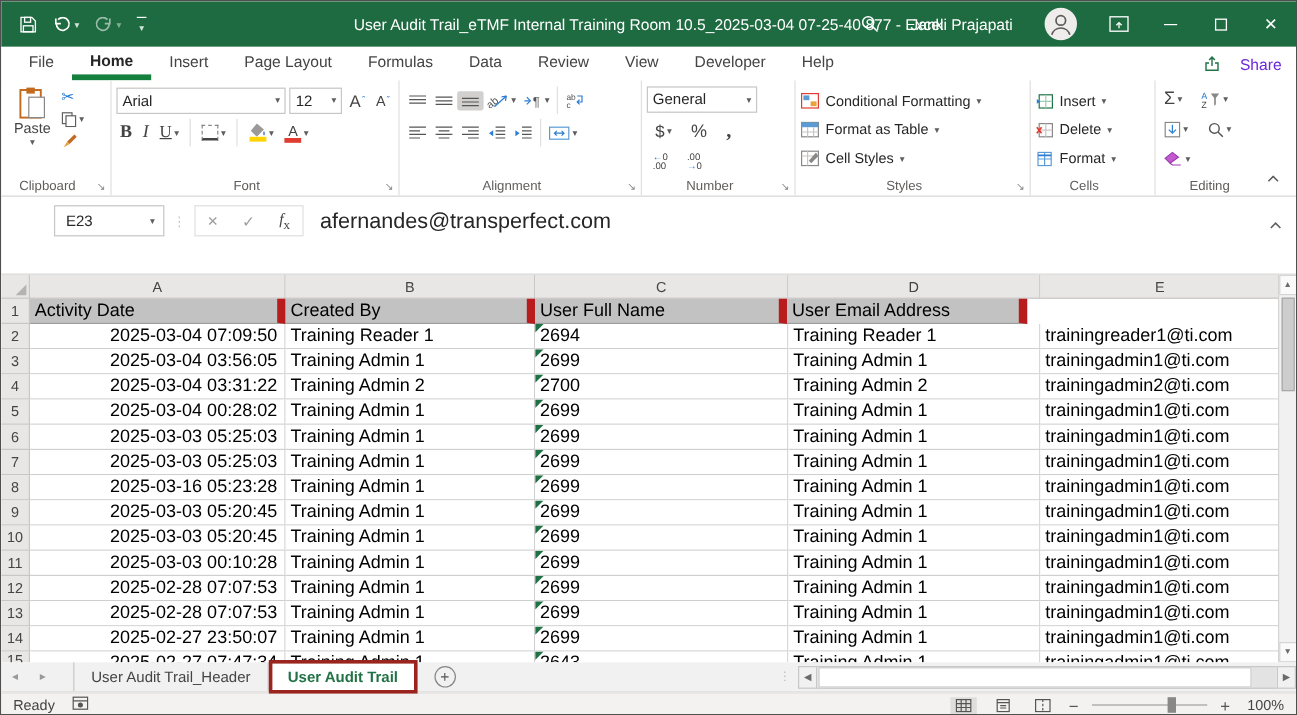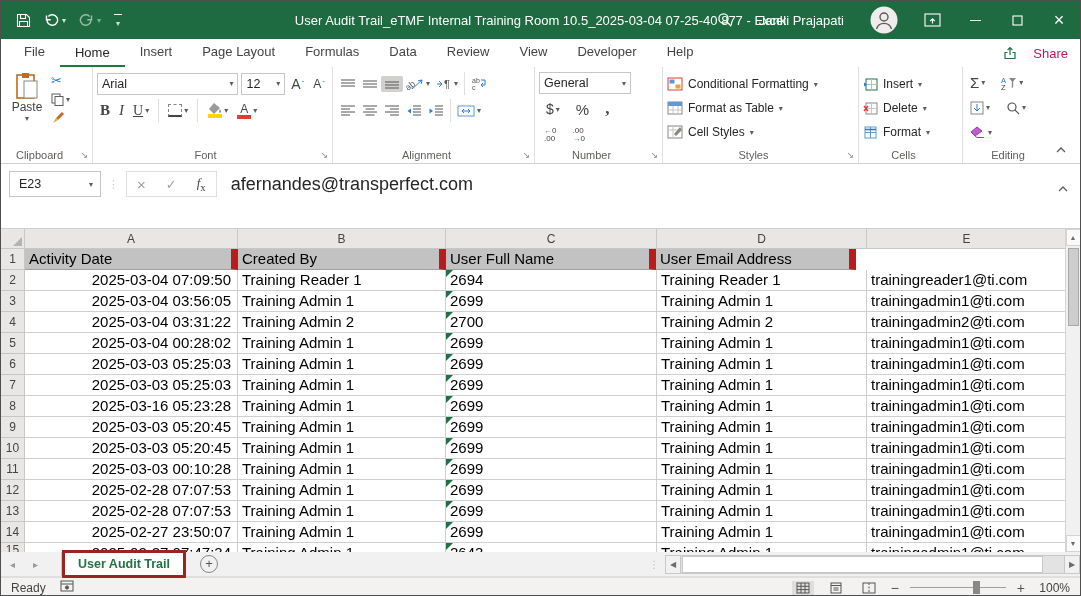--- a/index.html
+++ b/index.html
@@ -18,22 +18,22 @@
   .tb-user { font-size:13px; }
   .winbtn { width:42px; height:100%; display:flex; align-items:center; justify-content:center; font-size:15px; }
   .minline { width:11px; border-top:1px solid #fff; display:inline-block; }
   .qcustom { display:flex; flex-direction:column; align-items:center; line-height:5px; }
   .qcustom .bar { width:8px; border-top:1.5px solid #fff; margin-bottom:3px; }
   .qcustom .car { font-size:8px; }
 
   
   .tabrow { height:28px; background:#fff; display:flex; align-items:stretch; padding-left:8px; position:relative; }
   .rtab { font-size:13px; color:#444; padding:0 15px; display:flex; align-items:center; border-bottom:3px solid transparent; }
-  .rtab.active { font-weight:normal; color:#262626; border-bottom:2px solid #15803d; }
-  .share-btn { position:absolute; right:12px; top:0; height:28px; display:flex; align-items:center; gap:16px; color:#be185d; font-size:13px; }
+  .rtab.active { font-weight:bold; color:#262626; border-bottom:5px solid #15803d; }
+  .share-btn { position:absolute; right:12px; top:0; height:28px; display:flex; align-items:center; gap:16px; color:#6d28d9; font-size:13px; }
 
   
   .ribbon { height:97px; background:#fff; border-bottom:1px solid #d2d0ce; display:flex; position:relative; }
   .rgroup { position:relative; border-right:1px solid #e1dfdd; padding:3px 4px 16px; }
   .grp-label { position:absolute; bottom:2px; left:0; right:14px; text-align:center; font-size:11px; color:#605e5c; white-space:nowrap; }
   .launcher { position:absolute; bottom:3px; right:4px; font-size:9px; color:#8a8886; }
   .car { font-size:8px; color:#605e5c; }
   .ibtn { display:flex; align-items:center; gap:2px; padding:2px 3px; color:#444; }
   .ibtn.selected { background:#d2d0ce; border-radius:2px; }
   .vr { width:1px; background:#e1dfdd; margin:2px 3px; align-self:stretch; }
@@ -76,21 +76,21 @@
   .grp-cells { width:104px; padding-top:5px; }
   .crow { display:flex; align-items:center; gap:5px; height:24px; font-size:12px; color:#262626; }
 
   .grp-editing { width:104px; border-right:none; }
   .erow { display:flex; align-items:center; height:25px; gap:10px; }
   .sigma { font-size:15px; color:#444; }
   .collapse-rib { position:absolute; right:14px; bottom:6px; }
 
   
   .fbar { height:65px; background:#fff; border-bottom:1px solid #cfcfcf; position:relative; padding:7px 8px 0; }
-  .fbar-row { display:flex; align-items:center; }
+  .fbar-row { display:flex; align-items:center;margin-left:36px; }
   .namebox { width:92px; height:26px; border:1px solid #c8c6c4; display:flex; align-items:center; font-size:12.5px; color:#262626; padding-left:9px; }
   .namebox .car { margin-left:auto; padding:0 7px; }
   .fdots { color:#c8c6c4; font-size:11px; padding:0 7px; letter-spacing:0; }
   .fbtns { display:flex; align-items:center; border:1px solid #e1dfdd; height:26px; padding:0 10px; gap:20px; }
   .fbtn-x { color:#a19f9d; font-size:15px; }
   .fbtn-ok { color:#a19f9d; font-size:13px; }
   .fx { font-family:"Liberation Serif",serif; color:#444; font-size:13px; }
   .fx i { font-style:italic; }
   .finput { flex:1; margin-left:14px; font-size:18px; color:#262626; white-space:nowrap; overflow:hidden; }
   .fexpand { position:absolute; right:12px; top:14px; }
@@ -870,20 +870,21 @@
     <div class="vs-btn">▲</div>
     <div class="vs-thumb"></div>
     <div class="vs-btn vs-bottom">▼</div>
   </div>
 </div>
 
 <div class="tabbar">
   <span class="nav-arrow">◂</span>
   <span class="nav-arrow">▸</span>
   <span class="tabsep"></span>
+  <span class="sheet-tab">User Audit Trail_Header</span>
   <span class="sheet-tab active">User Audit Trail</span>
   <span class="newsheet">+</span>
   <div class="hscroll">
     <span class="hdots">⋮</span>
     <div class="hs-btn">◀</div>
     <div class="hs-track">
         <div class="hs-thumb"></div>
       </div>
     <div class="hs-btn">▶</div>
   </div>

